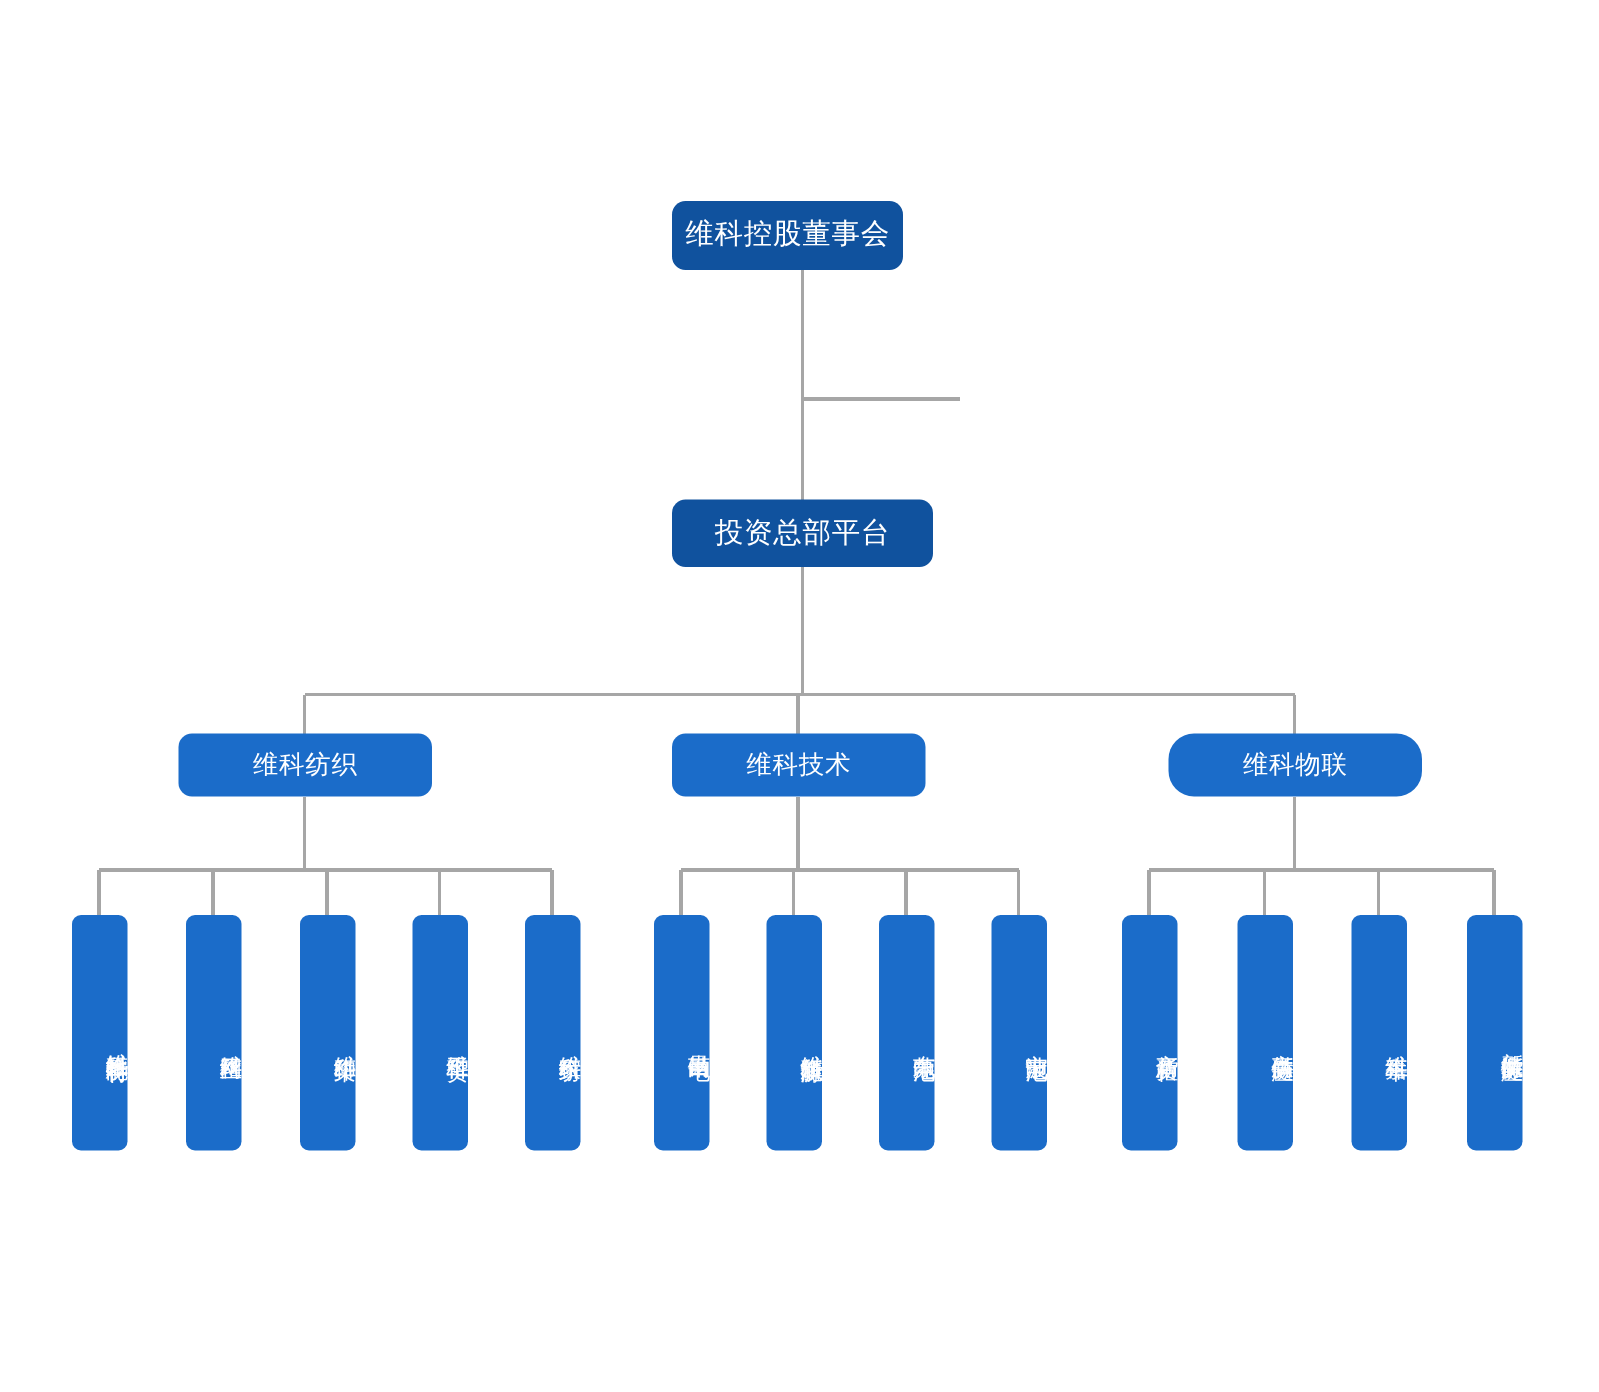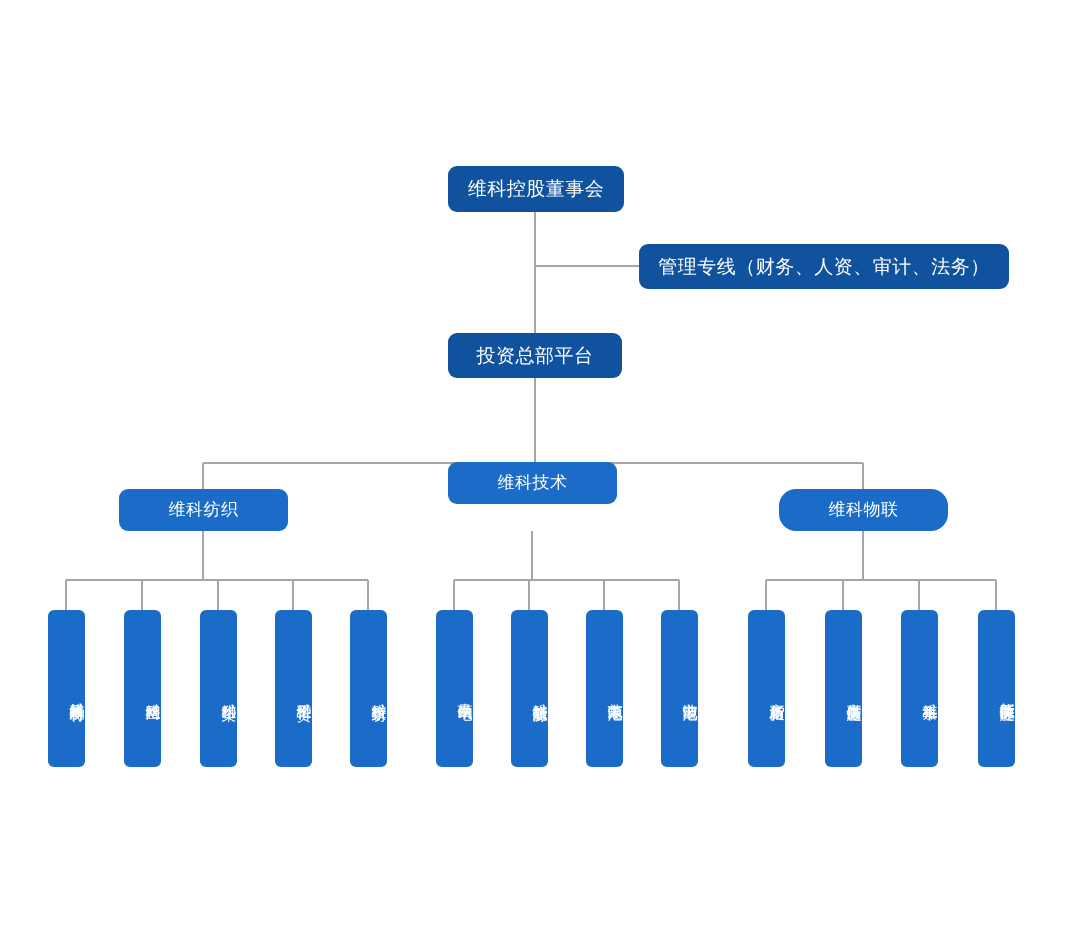--- a/index.html
+++ b/index.html
@@ -105,28 +105,27 @@
 
       <line x1="863" y1="531" x2="863" y2="580"></line>
       <line x1="766" y1="580" x2="996" y2="580"></line>
       <line x1="766" y1="580" x2="766" y2="610"></line>
       <line x1="843" y1="580" x2="843" y2="610"></line>
       <line x1="919" y1="580" x2="919" y2="610"></line>
       <line x1="996" y1="580" x2="996" y2="610"></line>
     </g>
   </svg>
 
-  <div class="node node-root" style="left:448px; top:134px; width:176px; height:46px;margin-top:32px;">维科控股董事会</div>
+  <div class="node node-root" style="left:448px; top:134px; width:154px; height:46px;">维科控股董事会</div>
 
-  <div class="node node-staff" style="left:639px; top:244px; width:370px; height:45px;">管理专线（财务、人资、审计、法务）</div>
 
   <div class="node node-platform" style="left:448px; top:333px; width:174px; height:45px;">投资总部平台</div>
 
   <div class="node node-division" style="left:119px; top:489px; width:169px; height:42px;">维科纺织</div>
-  <div class="node node-division" style="left:448px; top:462px; width:169px; height:42px;">维科技术</div>
+  <div class="node node-division" style="left:448px; top:489px; width:169px; height:42px;">维科技术</div>
   <div class="node node-division" style="left:779px; top:489px; width:169px; height:42px;border-radius:17px;">维科物联</div>
 
   <div class="node node-leaf" style="left:48px; top:610px; width:37px; height:157px;">维科氢能特材</div>
   <div class="node node-leaf" style="left:124px; top:610px; width:37px; height:157px;">维科丝网</div>
   <div class="node node-leaf" style="left:200px; top:610px; width:37px; height:157px;">维科印染</div>
   <div class="node node-leaf" style="left:275px; top:610px; width:37px; height:157px;">维科工贸</div>
   <div class="node node-leaf" style="left:350px; top:610px; width:37px; height:157px;">维科家纺</div>
 
   <div class="node node-leaf" style="left:436px; top:610px; width:37px; height:157px;">南昌钠电</div>
   <div class="node node-leaf" style="left:511px; top:610px; width:37px; height:157px;">维科新能源</div>

